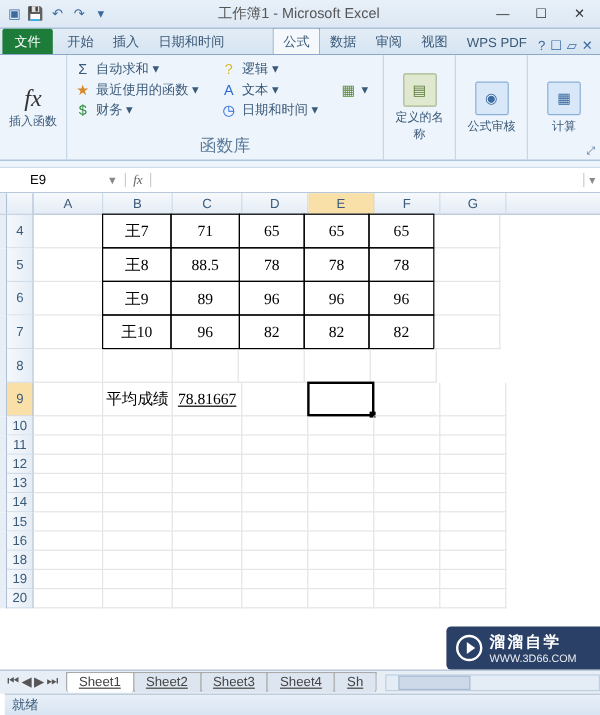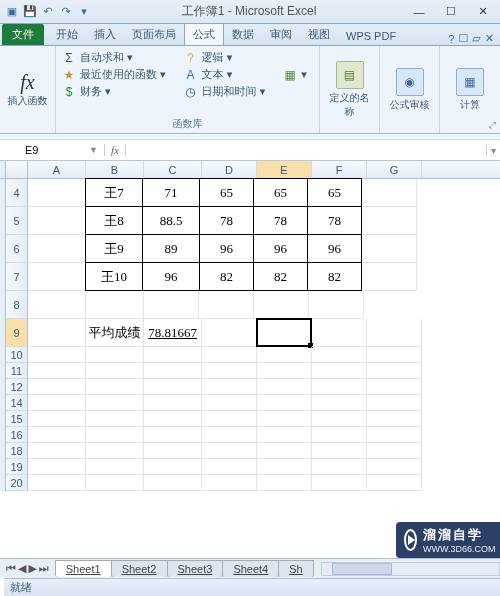--- a/index.html
+++ b/index.html
@@ -10,28 +10,28 @@
 .qat { display: flex; gap: 2px; align-items: center; }
 .qat-icon { width: 16px; height: 16px; display: flex; align-items: center; justify-content: center; color: #3a6aa0; font-size: 11px; }
 .app-title { flex: 1; text-align: center; color: #555; font-size: 12px; }
 .win-controls { display: flex; gap: 6px; }
 .win-btn { width: 26px; height: 18px; display: flex; align-items: center; justify-content: center; font-size: 11px; color: #333; }
 
 
 .tabs { height: 22px; background: linear-gradient(#e3edf6,#d6e4f2); display: flex; align-items: flex-end; padding-left: 2px; border-bottom: 1px solid #8ba8c8; }
 .file-tab { background: #1e7c3a; color: #fff; padding: 3px 10px; font-size: 11px; border-radius: 2px 2px 0 0; margin-right: 4px; }
 .tab { padding: 3px 8px; font-size: 11px; color: #3a5a7a; cursor: pointer; }
-.tab.active { background: #f5f9fd; border: 1px solid #8ba8c8; border-bottom: none; border-radius: 2px 2px 0 0; }
+.tab.active { background: #f5f9fd; border: 1px solid #8ba8c8; border-bottom: none; border-radius: 2px 2px 0 0; margin-left: 32px; }
 .help-icons { margin-left: auto; display: flex; gap: 4px; padding-right: 6px; align-items: center; }
 .help-icons span { color: #3a6aa0; font-size: 11px; }
 
 
 .ribbon { height: 88px; background: #eef4fb; border-bottom: 1px solid #9db8d6; display: flex; position: relative; }
 .ribbon-group { border-right: 1px solid #c4d6e8; padding: 4px 6px; display: flex; flex-direction: column; position: relative; }
-.ribbon-label { position: absolute; bottom: 2px; left: 0; right: 0; text-align: center; font-size: 10px; color: #5a7a9a; }
+.ribbon-label { position: absolute; bottom: 2px; left: 0; right: 0; text-align: center; font-size: 14px; color: #5a7a9a; }
 .rg-insert { width: 56px; align-items: center; justify-content: center; }
 .fx-big { font-size: 20px; font-style: italic; color: #333; font-family: Georgia, serif; }
 .rg-lib { flex: 1; }
 .lib-row { display: flex; gap: 4px; align-items: center; margin-bottom: 2px; font-size: 11px; color: #3a5a7a; }
 .lib-ico { width: 14px; height: 14px; display: inline-flex; align-items: center; justify-content: center; font-size: 12px; }
 .rg-btn { display: flex; flex-direction: column; align-items: center; justify-content: center; width: 60px; gap: 2px; }
 .rg-btn-ico { width: 28px; height: 28px; background: #e0e8d0; border: 1px solid #a8b890; border-radius: 2px; display:flex; align-items:center; justify-content:center; color:#5a7a3a;}
 .rg-btn-ico.blue { background:#d8e8f8; border-color:#8ab0d8; color:#3a6aa0;}
 .rg-btn-lbl { font-size: 10px; color: #3a5a7a; text-align: center; }
 .ribbon-expand { position: absolute; right: 4px; bottom: 2px; font-size: 9px; color: #5a7a9a; }
@@ -70,21 +70,21 @@
 .nav-btns { display: flex; gap: 2px; padding: 0 6px; color: #555; }
 .sheet-tab { padding: 2px 10px; background: #fff; border: 1px solid #aaa; border-bottom:none; border-radius: 0 0 3px 3px; margin-right: -1px; color: #444; text-decoration: underline; }
 .sheet-tab.inactive { background: #dde6f0; }
 .hscroll { flex:1; margin-left: 8px; height: 14px; background: #e4ecf6; border:1px solid #c0d0e0; position:relative;}
 .hscroll-thumb{ position:absolute; left:10px; width:60px; top:0; bottom:0; background:#cdd9e8; border:1px solid #a8bcd4;}
 
 
 .statusbar { position: absolute; bottom: 0; left: 4px; right: 0; height: 18px; background: linear-gradient(#e8f0f8,#d8e4f2); border-top: 1px solid #b0c0d4; display: flex; align-items: center; padding: 0 6px; font-size: 11px; color: #3a5a7a; }
 
 
-.watermark { position: absolute; right: 0; bottom: 38px; width: 104px; height: 36px; background: #2a4066; color: #fff; display: flex; align-items: center; border-radius: 4px 0 0 4px; padding: 4px 8px; }
+.watermark { position: absolute; right: 0; bottom: 38px; width: 128px; height: 36px; background: #2a4066; color: #fff; display: flex; align-items: center; border-radius: 4px 0 0 4px; padding: 4px 8px; }
 .wm-play { width: 22px; height: 22px; border: 2px solid #fff; border-radius: 50%; display: flex; align-items: center; justify-content: center; margin-right: 6px; }
 .wm-play::after { content: ""; border-left: 7px solid #fff; border-top: 5px solid transparent; border-bottom: 5px solid transparent; margin-left: 2px; }
 .wm-text .t1 { font-size: 13px; font-weight: bold; letter-spacing: 2px; }
 .wm-text .t2 { font-size: 9px; opacity: .9; }
 </style>
 </head>
 <body>
 
 <div class="titlebar">
   <div class="qat">
@@ -99,21 +99,21 @@
     <span class="win-btn">—</span>
     <span class="win-btn">☐</span>
     <span class="win-btn">✕</span>
   </div>
 </div>
 
 <div class="tabs">
   <div class="file-tab">文件</div>
   <div class="tab">开始</div>
   <div class="tab">插入</div>
-  <div class="tab">页面布局</div>
+  <div class="tab">日期和时间</div>
   <div class="tab active">公式</div>
   <div class="tab">数据</div>
   <div class="tab">审阅</div>
   <div class="tab">视图</div>
   <div class="tab">WPS PDF</div>
   <div class="help-icons">
     <span>?</span>
     <span>☐</span>
     <span>▱</span>
     <span>✕</span>
@@ -307,20 +307,31 @@
         <div class="cell cA"></div>
         <div class="cell cB"></div>
         <div class="cell cC"></div>
         <div class="cell cD"></div>
         <div class="cell cE"></div>
         <div class="cell cF"></div>
         <div class="cell cG"></div>
       </div>
     <div class="row short">
         <div class="left-frag"></div>
+        <div class="rowhead">13</div>
+        <div class="cell cA"></div>
+        <div class="cell cB"></div>
+        <div class="cell cC"></div>
+        <div class="cell cD"></div>
+        <div class="cell cE"></div>
+        <div class="cell cF"></div>
+        <div class="cell cG"></div>
+      </div>
+    <div class="row short">
+        <div class="left-frag"></div>
         <div class="rowhead">14</div>
         <div class="cell cA"></div>
         <div class="cell cB"></div>
         <div class="cell cC"></div>
         <div class="cell cD"></div>
         <div class="cell cE"></div>
         <div class="cell cF"></div>
         <div class="cell cG"></div>
       </div>
     <div class="row short">

